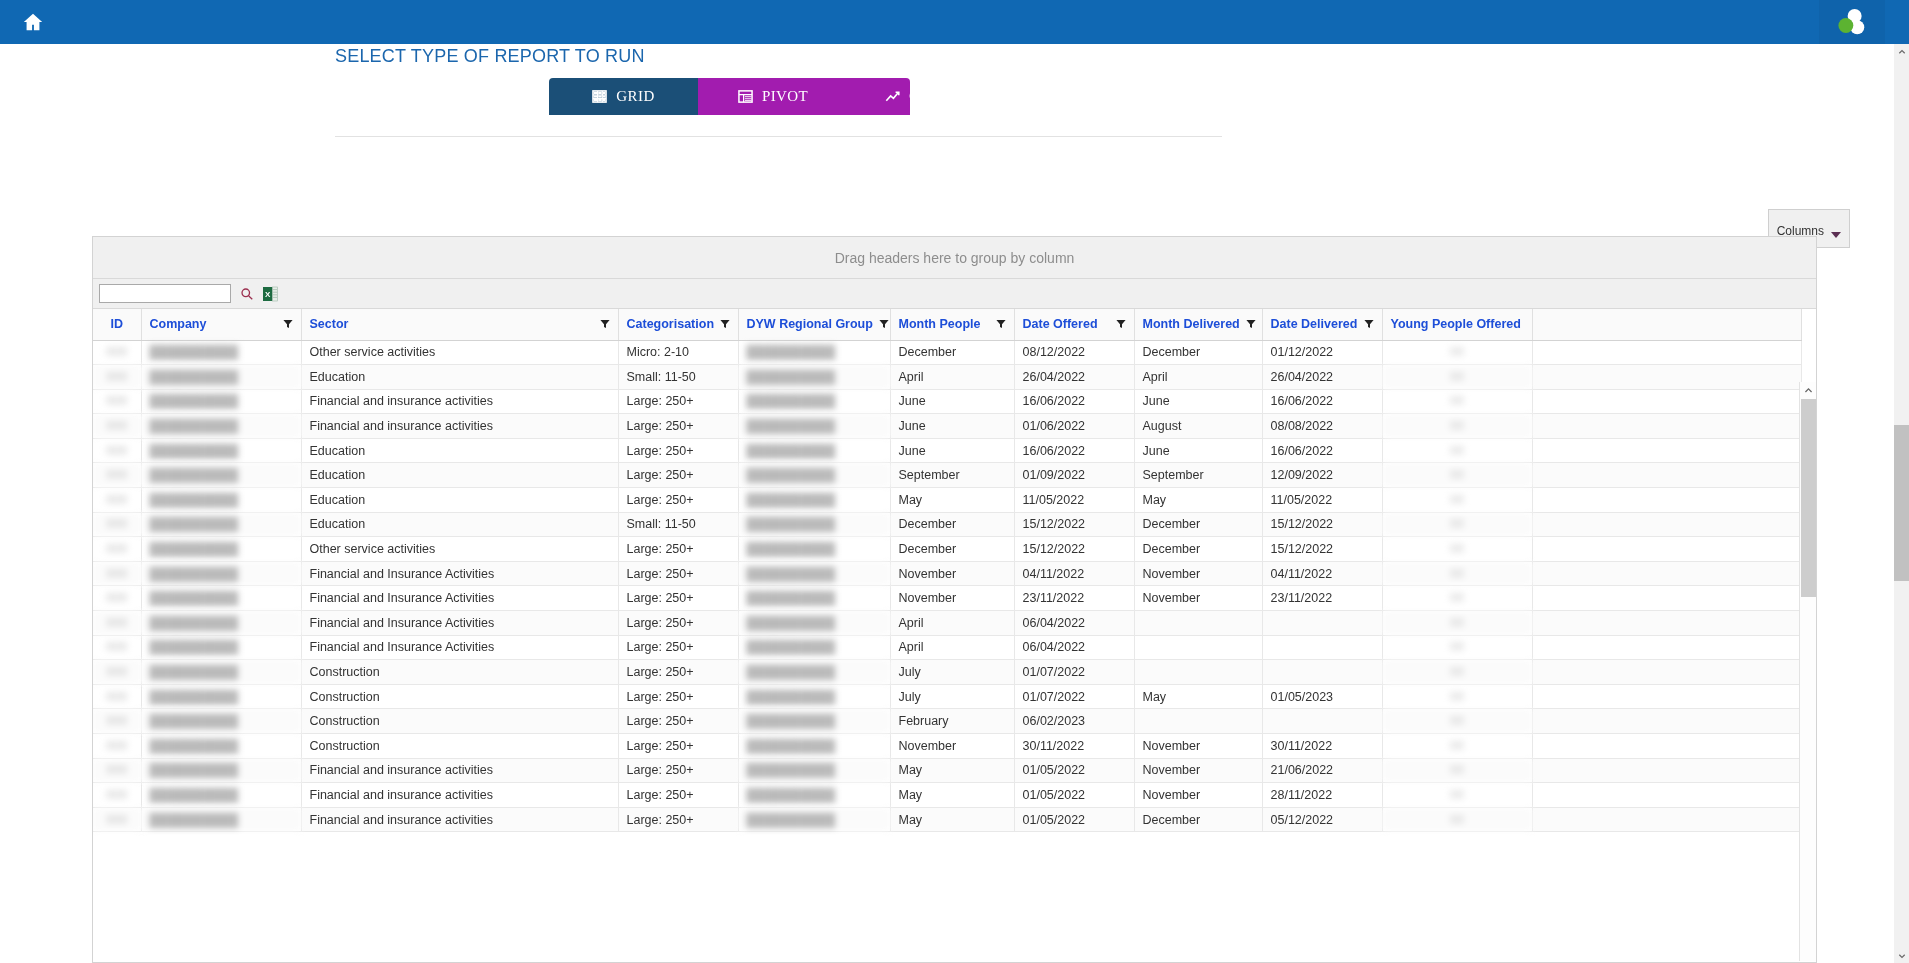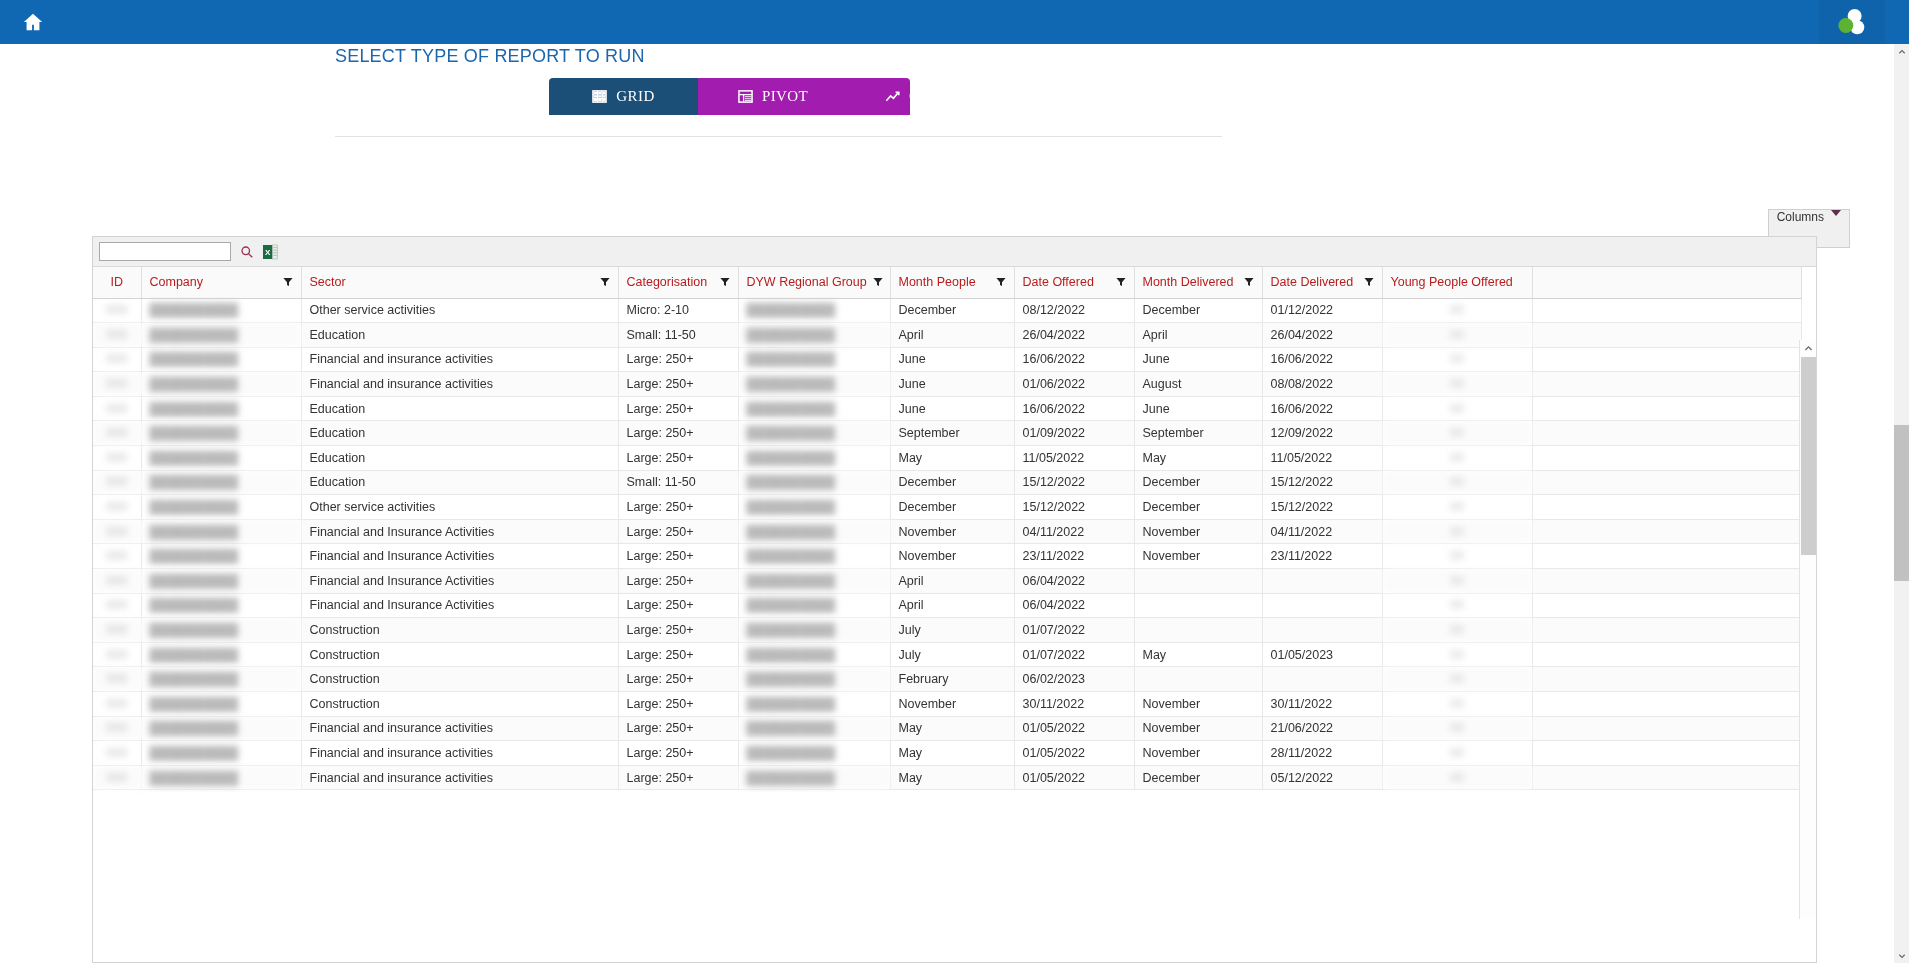--- a/index.html
+++ b/index.html
@@ -63,22 +63,22 @@
   .tab#tab-chart { width: 150px; }
   .tab svg { width: 15px; height: 15px; display:block; flex: none; }
   .tabs-rule {
     position: absolute; left: 335px; top: 136px;
     width: 887px; height: 1px; background: #e2e2e2;
   }
 
   
   .columns-btn {
     position: absolute; right: 59px; top: 209px;
-    height: 39px; padding: 0 8px;
-    display: flex; align-items: flex-start; gap: 7px;
+    height: 39px; padding: 9px 8px;
+    display: flex; align-items: flex-end; gap: 7px;
     background: #f0f0f0;
     border: 1px solid #cfcfcf;
     font-size: 12px; color: #333;
     cursor: pointer;
   }
   .columns-btn .caret {
     width: 0; height: 0;
     border-left: 5px solid transparent;
     border-right: 5px solid transparent;
     border-top: 6px solid #5b2e52;
@@ -129,23 +129,23 @@
     table-layout: fixed;
     width: 1708px;
     font-size: 12.5px;
     color: #333;
   }
   table.data thead th {
     height: 31px;
     background: #fafafa;
     border-right: 1px solid #e0e0e0;
     border-bottom: 1px solid #d3d3d3;
-    font-weight: normal;
+    font-weight: bold;
     font-size: 12.5px;
-    color: #b91c1c;
+    color: #1d4ed8;
     text-align: right;
     padding: 0 8px;
     white-space: nowrap;
     overflow: hidden;
     position: relative;
     cursor: pointer;
   }
   th .th-wrap { display:flex; align-items:center; justify-content:space-between; gap:6px; }
   th .filter-ic { flex: none; cursor: pointer; }
   th .filter-ic svg { width: 10px; height: 10px; display:block; }
@@ -273,20 +273,23 @@
 </div>
 <div class="tabs-rule"></div>
 
 <div class="columns-btn">
   <span>Columns</span>
   <span class="caret"></span>
 </div>
 
 <div class="grid">
 
+  <div class="group-panel">
+    <span>Drag headers here to group by column</span>
+  </div>
 
   <div class="grid-toolbar">
     <input class="search-input" type="text" value="" placeholder="" style="">
     <span class="search-icon">
       <svg viewBox="0 0 16 16" fill="none" stroke="#9b2f4f" stroke-width="1.5">
           <circle cx="6.6" cy="6.6" r="4.3"></circle>
           <path d="M10 10.2 14 14"></path>
         </svg>
     </span>
     <span class="excel-icon">

